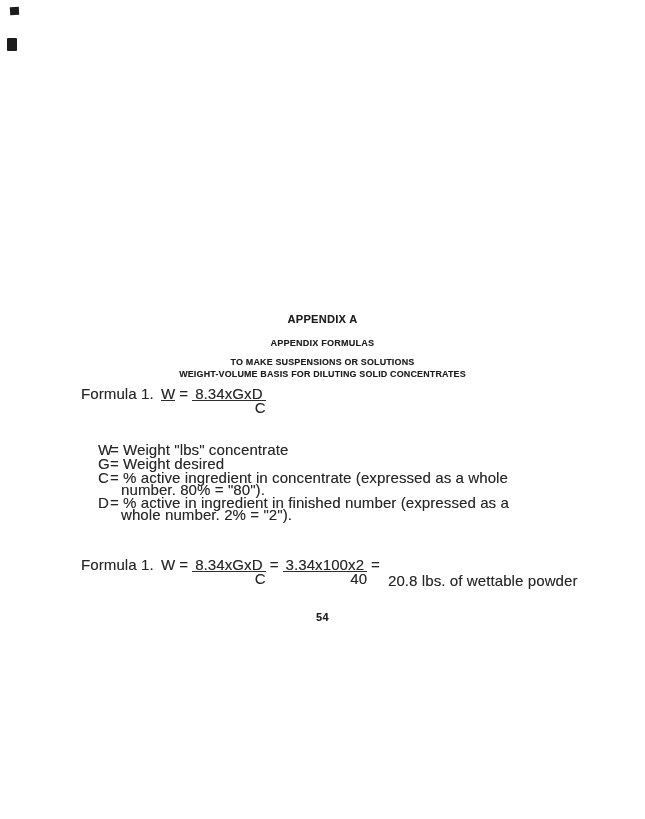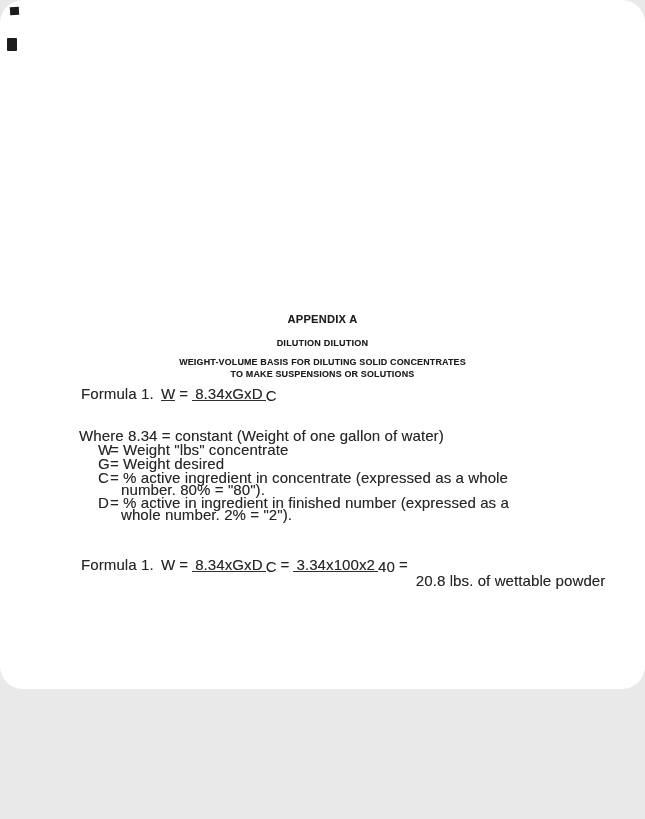--- a/index.html
+++ b/index.html
@@ -1,43 +1,42 @@
 <!DOCTYPE html>
 <html><head>
 <meta charset="utf-8">
 <style>
   html, body { margin:0; padding:0; background:#e9e9e9; }
   .page {
     position:relative;
-    width:645px; height:689px;
+    width:645px; height:819px;
     background:#ffffff;
     font-family:"Liberation Sans", sans-serif;
     color:#262626;
     overflow:hidden;
     text-shadow:0.2px 0.2px 0.35px rgba(70,70,70,0.45);
-    border-radius:23px;
   }
   .abs { position:absolute; white-space:nowrap; }
   .center { left:0; width:645px; text-align:center; }
   .b { font-weight:bold; color:#1d1d1d; }
   .body-txt { font-size:15px; line-height:11px; letter-spacing:0.1px; }
 
   
   .scan-mark { position:absolute; background:#1c1c1c; }
   .mark-1 { left:10px; top:7px; width:9px; height:8px; transform:rotate(-3deg); }
   .mark-2 { left:7px; top:38px; width:10px; height:13px; border-radius:1px; }
 
   
   .h-appendix { top:313px; font-size:11px; letter-spacing:0.3px; }
   .h-section  { top:338px; font-size:9px;  letter-spacing:0.25px; }
   .h-title    { top:357px; font-size:8.9px; line-height:11.5px; letter-spacing:0.2px; white-space:normal; }
 
   
   .fline { display:flex; align-items:flex-start; }
-  .frac { display:inline-flex; flex-direction:row; align-items:flex-end; }
+  .frac { display:inline-flex; flex-direction:column; align-items:flex-end; }
   .frac .num { border-bottom:1.2px solid #2e2e2e; padding:0 3px 1px 3px; }
   .frac .den { padding-top:1px; }
   .uline { border-bottom:1.2px solid #2e2e2e; padding-bottom:1px; }
   .feq { margin:0 4px; }
   .fres { margin-left:4px;margin-top:16px; }
 
   .f1-label { left:81px; top:388px; }
   .f1-row   { left:161px; top:388px; }
   .f2-label { left:81px; top:559px; }
   .f2-row   { left:161px; top:559px; }
@@ -61,38 +60,37 @@
 </head>
 <body>
 
 <div class="page">
 
   <div class="scan-mark mark-1"></div>
   <div class="scan-mark mark-2"></div>
 
   <div class="abs center b h-appendix">APPENDIX A</div>
 
-  <div class="abs center b h-section">DILUTION DILUTION</div>
+  <div class="abs center b h-section">APPENDIX FORMULAS</div>
 
   <div class="abs center b h-title">
+    <div>TO MAKE SUSPENSIONS OR SOLUTIONS</div>
     <div>WEIGHT-VOLUME BASIS FOR DILUTING SOLID CONCENTRATES</div>
-    <div>TO MAKE SUSPENSIONS OR SOLUTIONS</div>
   </div>
 
   <div class="abs body-txt f1-label">Formula 1.</div>
   <div class="abs body-txt f1-row fline">
     <span class="uline">W</span>
     <span class="feq">=</span>
     <span class="frac">
       <span class="num">8.34xGxD</span>
       <span class="den">C</span>
     </span>
   </div>
 
-  <div class="abs body-txt def-intro">Where 8.34 = constant (Weight of one gallon of water)</div>
 
   <div class="abs body-txt def-item di-w">
     <span class="sym">W</span>
     <span class="deq">=</span>
     <span>Weight "lbs" concentrate</span>
   </div>
 
   <div class="abs body-txt def-item di-g">
     <span class="sym">G</span>
     <span class="deq">=</span>
@@ -124,14 +122,15 @@
     </span>
     <span class="feq">=</span>
     <span class="frac">
       <span class="num">3.34x100x2</span>
       <span class="den">40</span>
     </span>
     <span class="feq">=</span>
     <span class="fres">20.8 lbs. of wettable powder</span>
   </div>
 
+  <div class="abs center b page-num">54</div>
 
 </div>
 
 </body></html>

